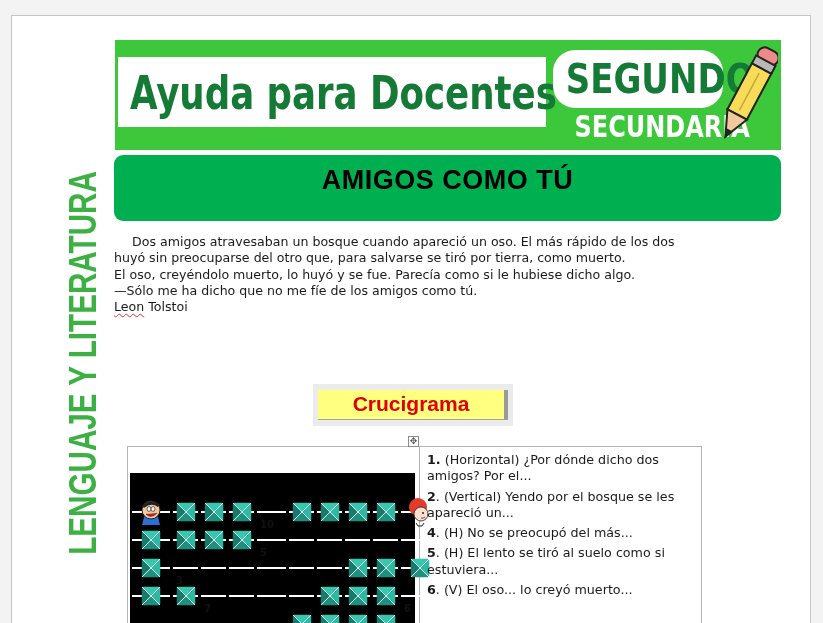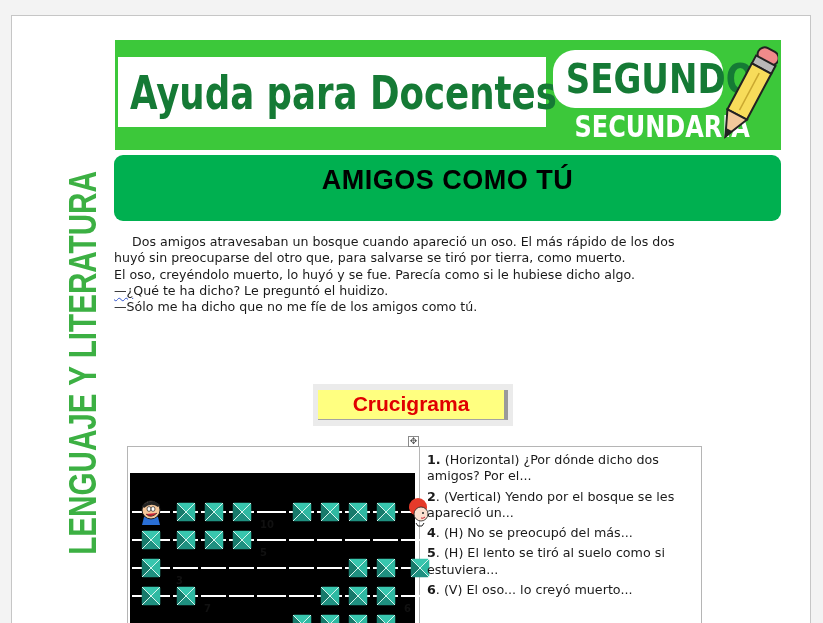--- a/index.html
+++ b/index.html
@@ -140,22 +140,22 @@
   <div class="title-text">AMIGOS COMO TÚ</div>
 </div>
 
 <div class="side-label">
   <span>LENGUAJE Y LITERATURA</span>
 </div>
 
 <div class="story">
   <p class="indent">Dos amigos atravesaban un bosque cuando apareció un oso. El más rápido de los dos huyó sin preocuparse del otro que, para salvarse se tiró por tierra, como muerto.</p>
   <p>El oso, creyéndolo muerto, lo huyó y se fue. Parecía como si le hubiese dicho algo.</p>
-  <p><span class="squiggle-blue">—¿</span><span>Qué te ha dicho? Le preguntó el huidizo.</span></p>
   <p>—Sólo me ha dicho que no me fíe de los amigos como tú.</p>
+  <p><span class="squiggle">Leon</span><span> Tolstoi</span></p>
 </div>
 
 <div class="cw-label-box"></div>
 <div class="cw-label">Crucigrama</div>
 
 <div class="table-frame"></div>
 <div class="table-divider"></div>
 <div class="move-handle">✥</div>
 
 <div class="grid-wrap" id="cw-grid">

